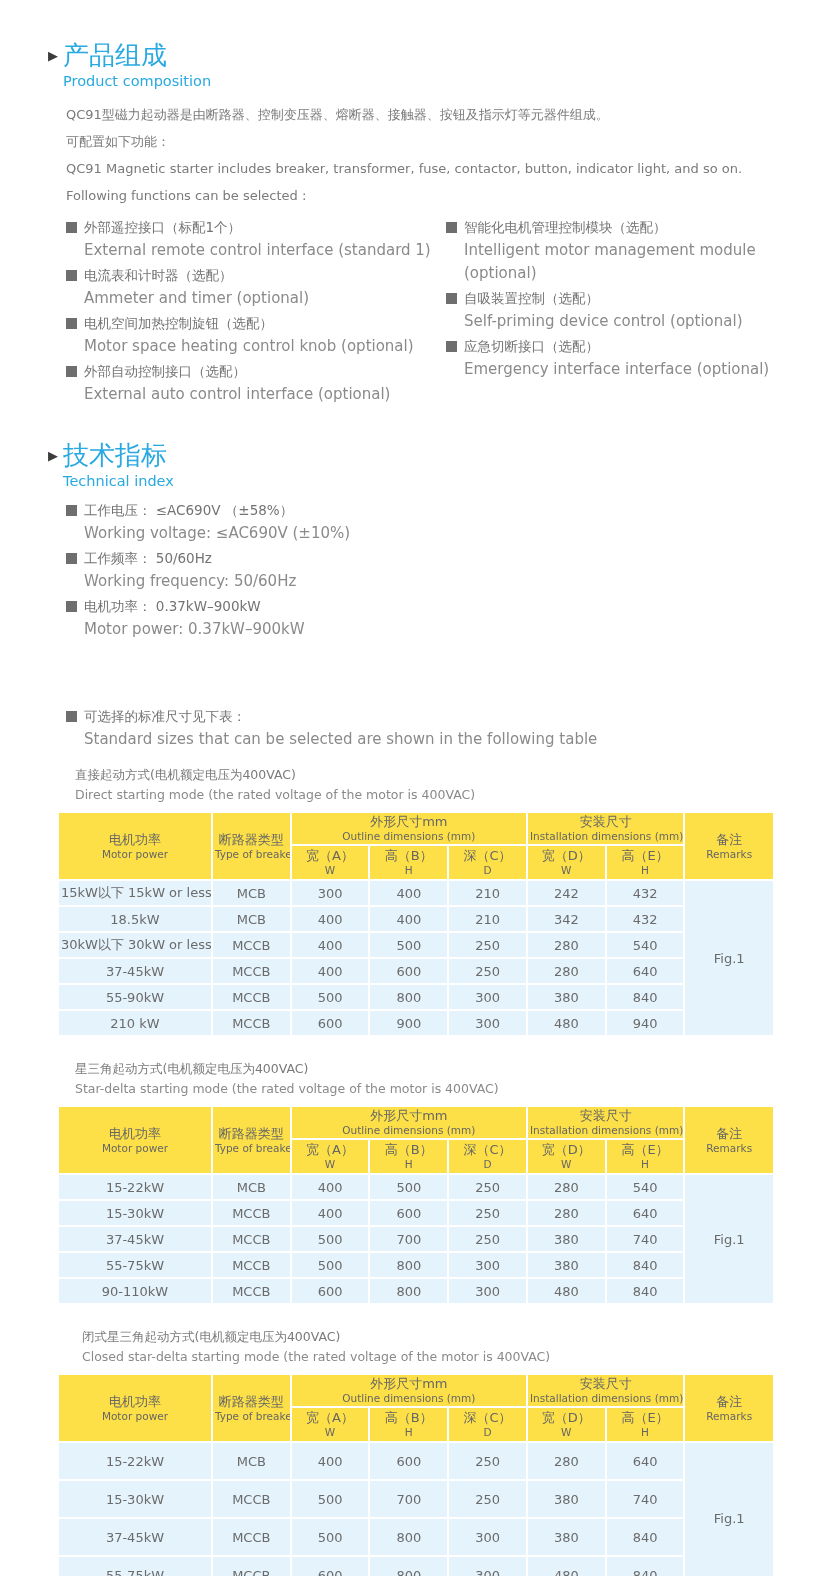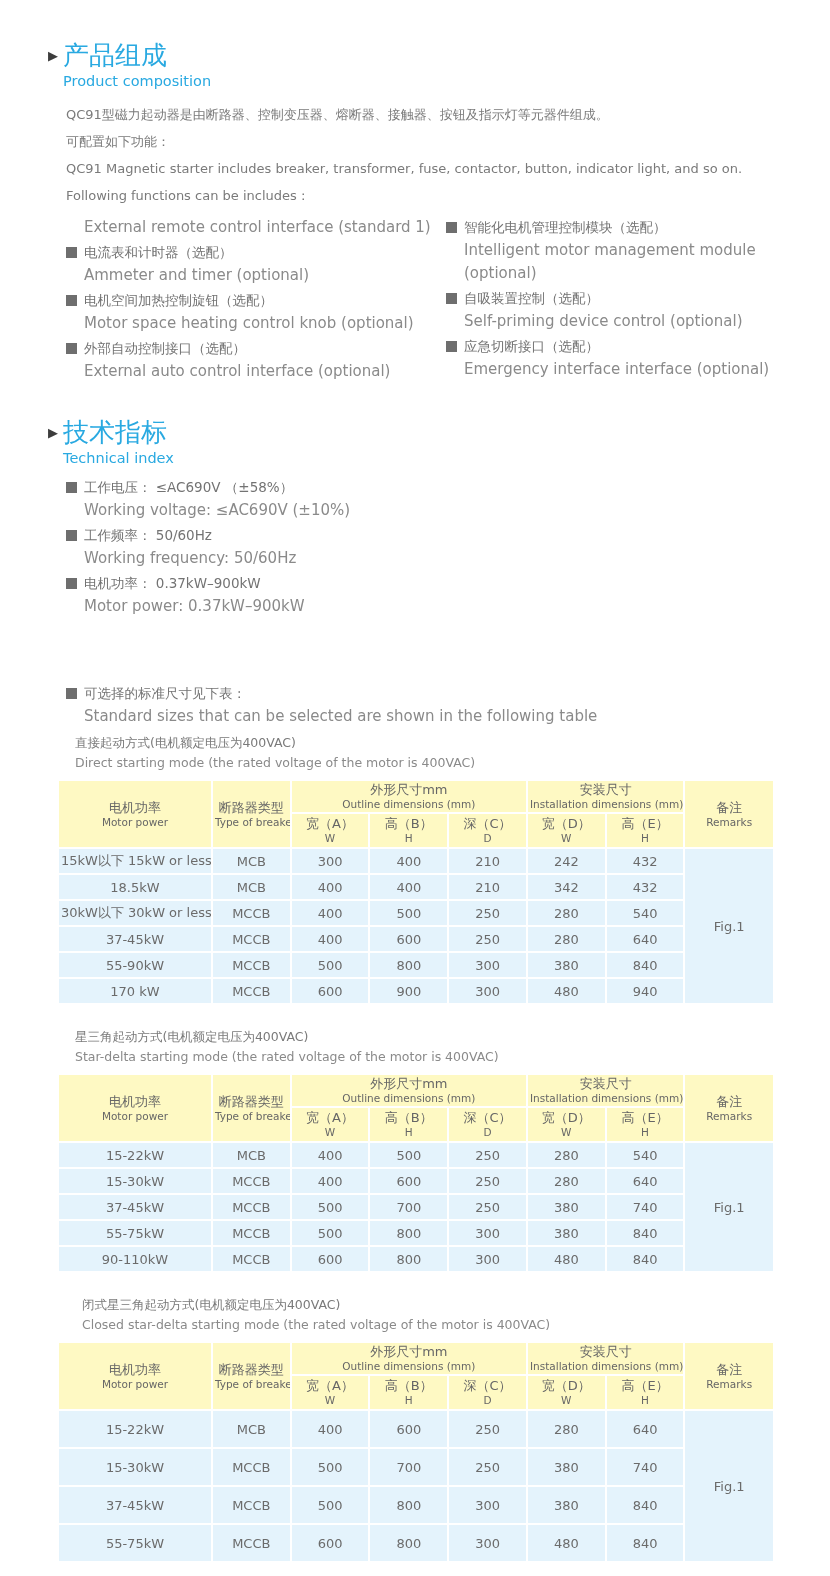--- a/index.html
+++ b/index.html
@@ -21,30 +21,30 @@
   .col-l{width:380px;}
   .col-r{width:340px;}
   .feat{margin-bottom:2px;}
   .feat-zh{display:flex;align-items:center;gap:7px;font-size:13.5px;color:#737373;line-height:23px;}
   .sq{width:11px;height:11px;background:#6e6e6e;flex:0 0 auto;}
   .feat-en{font-size:15px;color:#8a8a8a;line-height:23px;margin-left:18px;}
   .sec2{margin-top:32px;}
   .note{margin:62px 0 0 66px;}
   
   .tbl-block{margin-top:22px;}
-  .tbl-block.first{margin-top:5px;}
+  .tbl-block.first{margin-top:14px;}
   .tbl-title-zh{font-size:12.5px;color:#7a7a7a;line-height:20px;margin-left:75px;}
   .tbl-title-en{font-size:12.5px;color:#8a8a8a;line-height:20px;margin-left:75px;}
   .tbl-block.clip .tbl-title-zh,.tbl-block.clip .tbl-title-en{margin-left:82px;}
   table.dim{margin:6px 0 0 57px;border-collapse:collapse;table-layout:fixed;width:718px;}
   table.dim th,table.dim td{
     border:2px solid #ffffff;text-align:center;vertical-align:middle;
     padding:0 2px;white-space:nowrap;overflow:hidden;
   }
-  table.dim thead th{background:#fef9c3;color:#666666;font-weight:400;}
+  table.dim thead th{background:#fde047;color:#666666;font-weight:400;}
   .h-zh{font-size:13px;line-height:16px;}
   .h-en{font-size:10.5px;line-height:13px;}
   table.dim thead tr:nth-child(1) th{height:31px;}
   table.dim thead tr:nth-child(2) th{height:33px;}
   table.dim tbody td{background:#e4f3fc;color:#6b6b6b;font-size:13px;}
   table.t0 tbody td,table.t1 tbody td{height:24px;}
   table.t2 tbody td{height:36px;}
 </style>
 </head>
 <body>
@@ -57,26 +57,30 @@
       <div>
         <h1 class="title-zh">产品组成</h1>
         <div class="title-en">Product composition</div>
       </div>
     </div>
     <div class="paras">
 
     <p class="para">QC91型磁力起动器是由断路器、控制变压器、熔断器、接触器、按钮及指示灯等元器件组成。</p>
         <p class="para">可配置如下功能：</p>
         <p class="para">QC91 Magnetic starter includes breaker, transformer, fuse, contactor, button, indicator light, and so on.</p>
-        <p class="para">Following functions can be includes：</p>
+        <p class="para">Following functions can be selected：</p>
       </div>
     <div class="cols">
       <div class="col-l">
 
           <div class="feat">
+            <div class="feat-zh">
+              <span class="sq"></span>
+              <span>外部遥控接口（标配1个）</span>
+            </div>
             <div class="feat-en">External remote control interface (standard 1)</div>
           </div>
 
           <div class="feat">
             <div class="feat-zh">
               <span class="sq"></span>
               <span>电流表和计时器（选配）</span>
             </div>
             <div class="feat-en">Ammeter and timer (optional)</div>
           </div>
@@ -273,21 +277,21 @@
           <tr>
             <td>55-90kW</td>
             <td>MCCB</td>
             <td>500</td>
             <td>800</td>
             <td>300</td>
             <td>380</td>
             <td>840</td>
           </tr>
           <tr>
-            <td>170 kW</td>
+            <td>210 kW</td>
             <td>MCCB</td>
             <td>600</td>
             <td>900</td>
             <td>300</td>
             <td>480</td>
             <td>940</td>
           </tr>
         </tbody>
       </table>
   </div>

